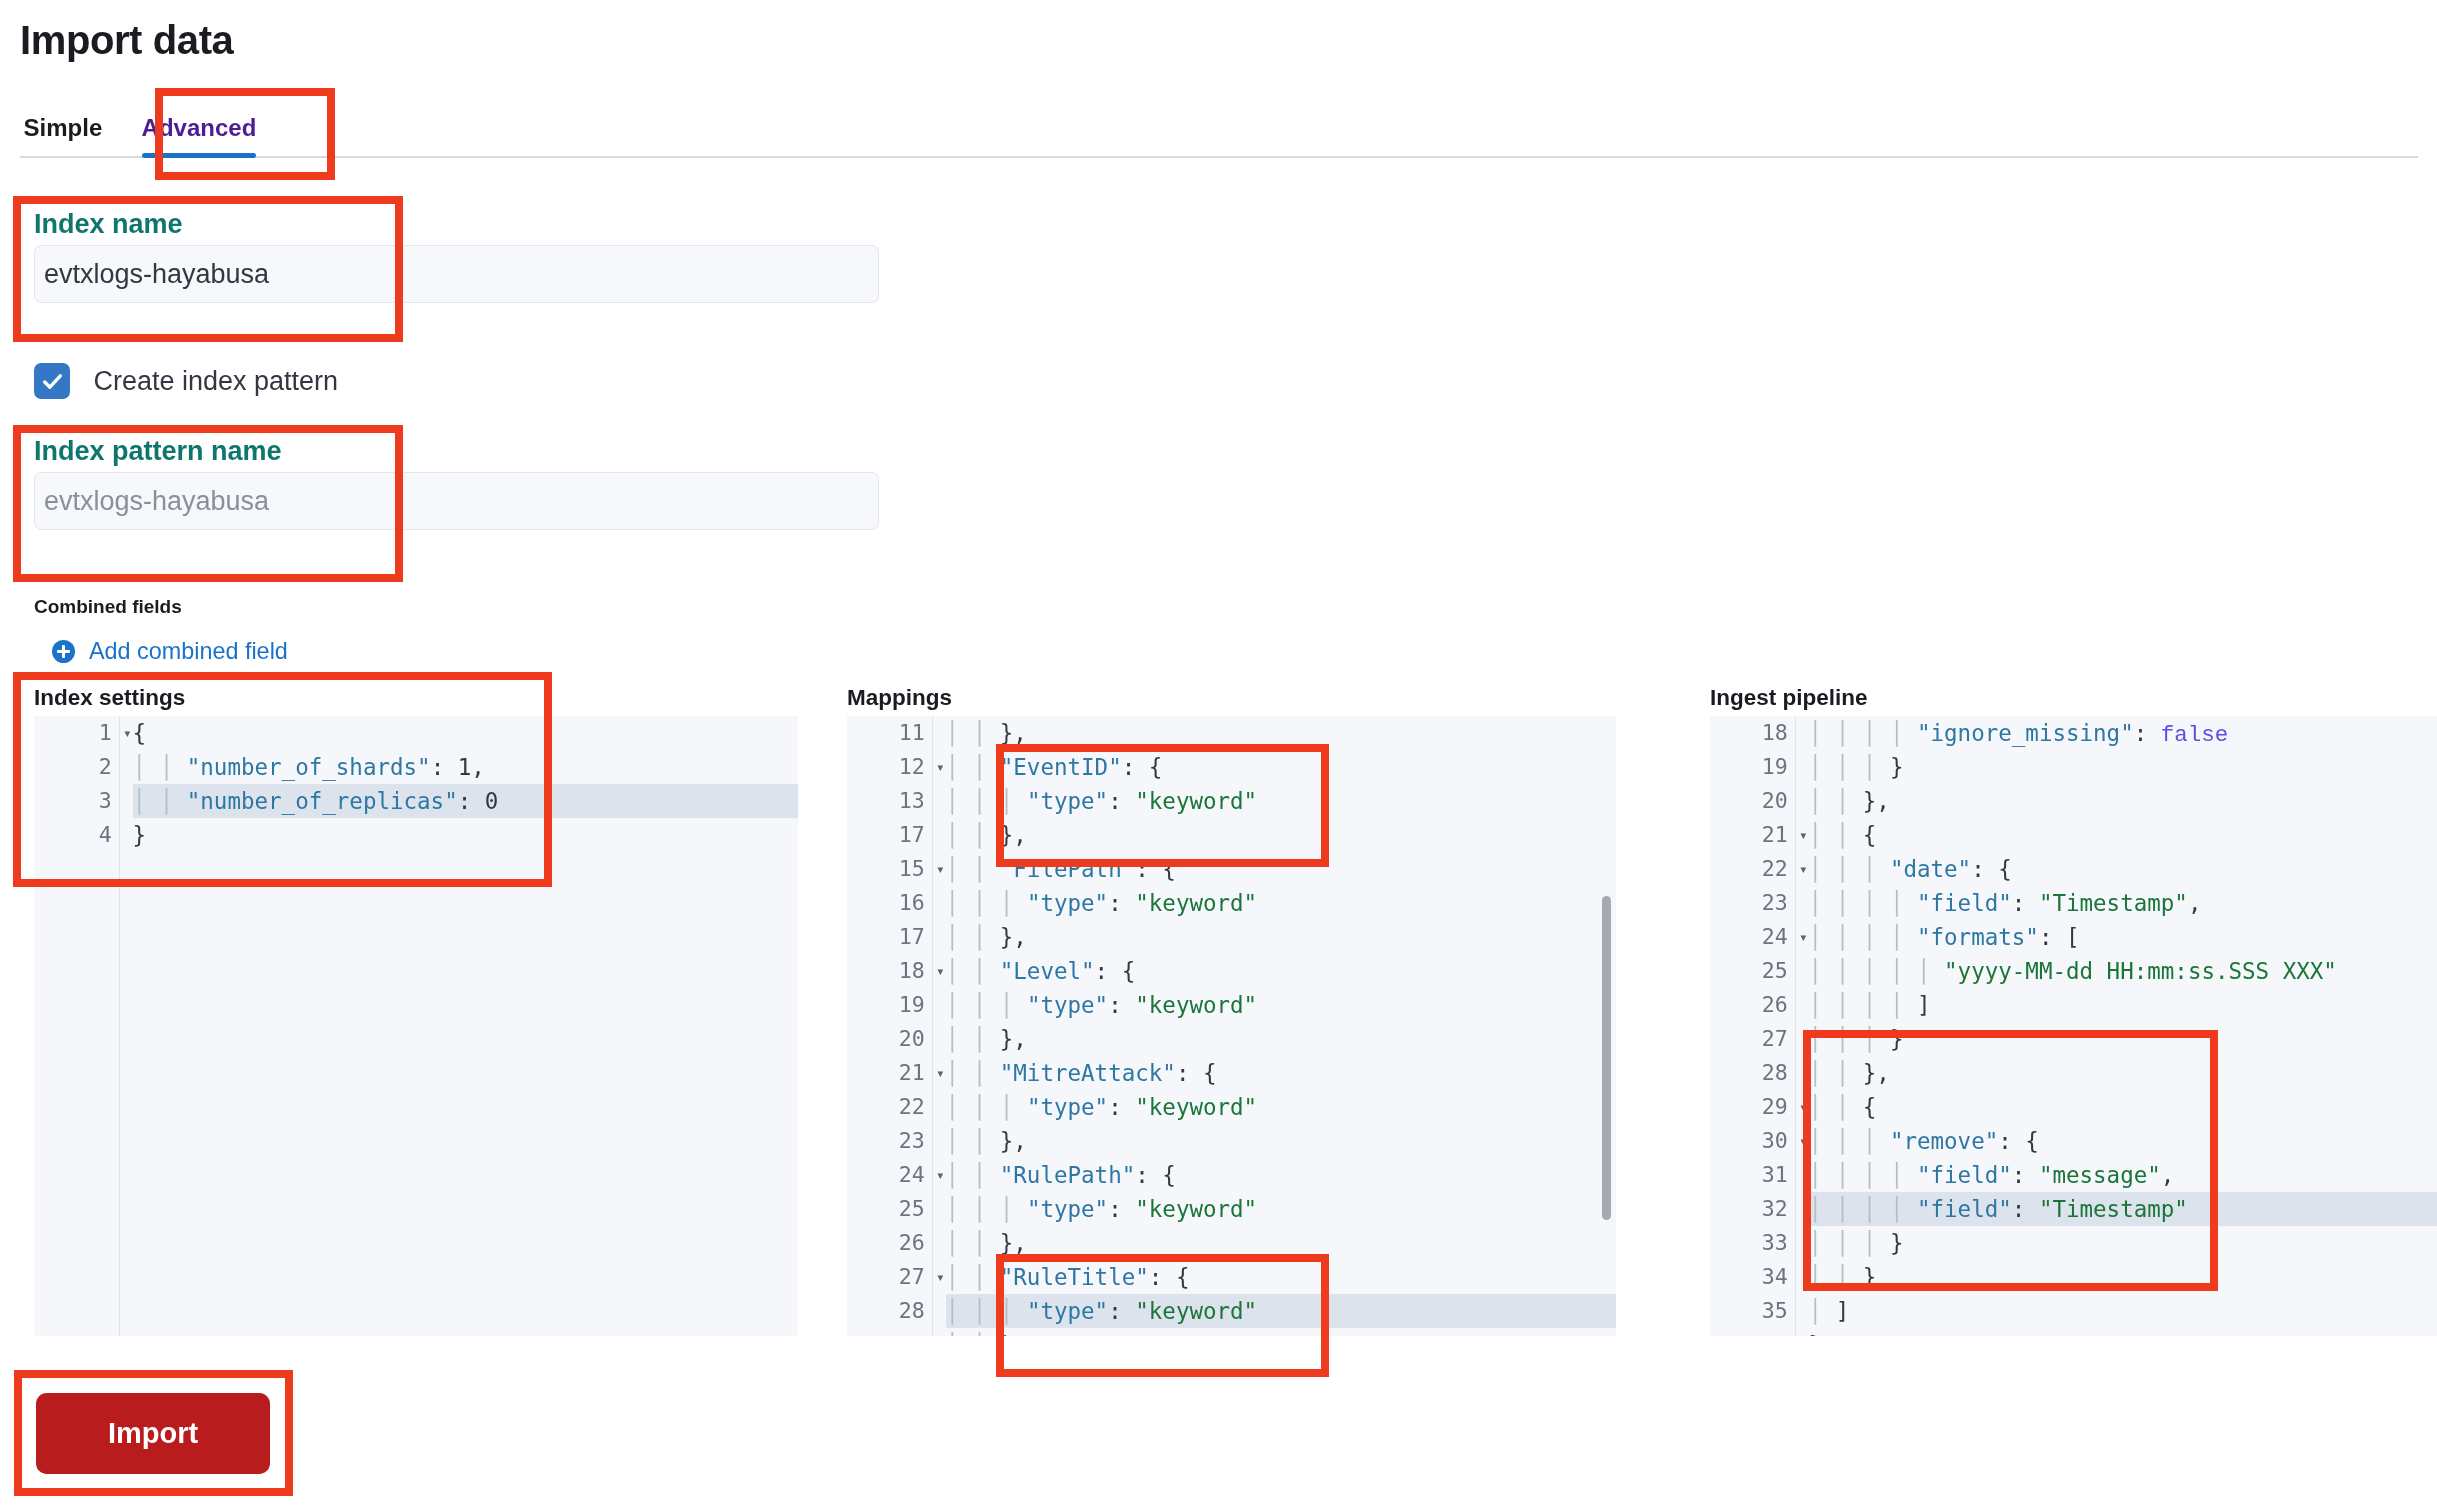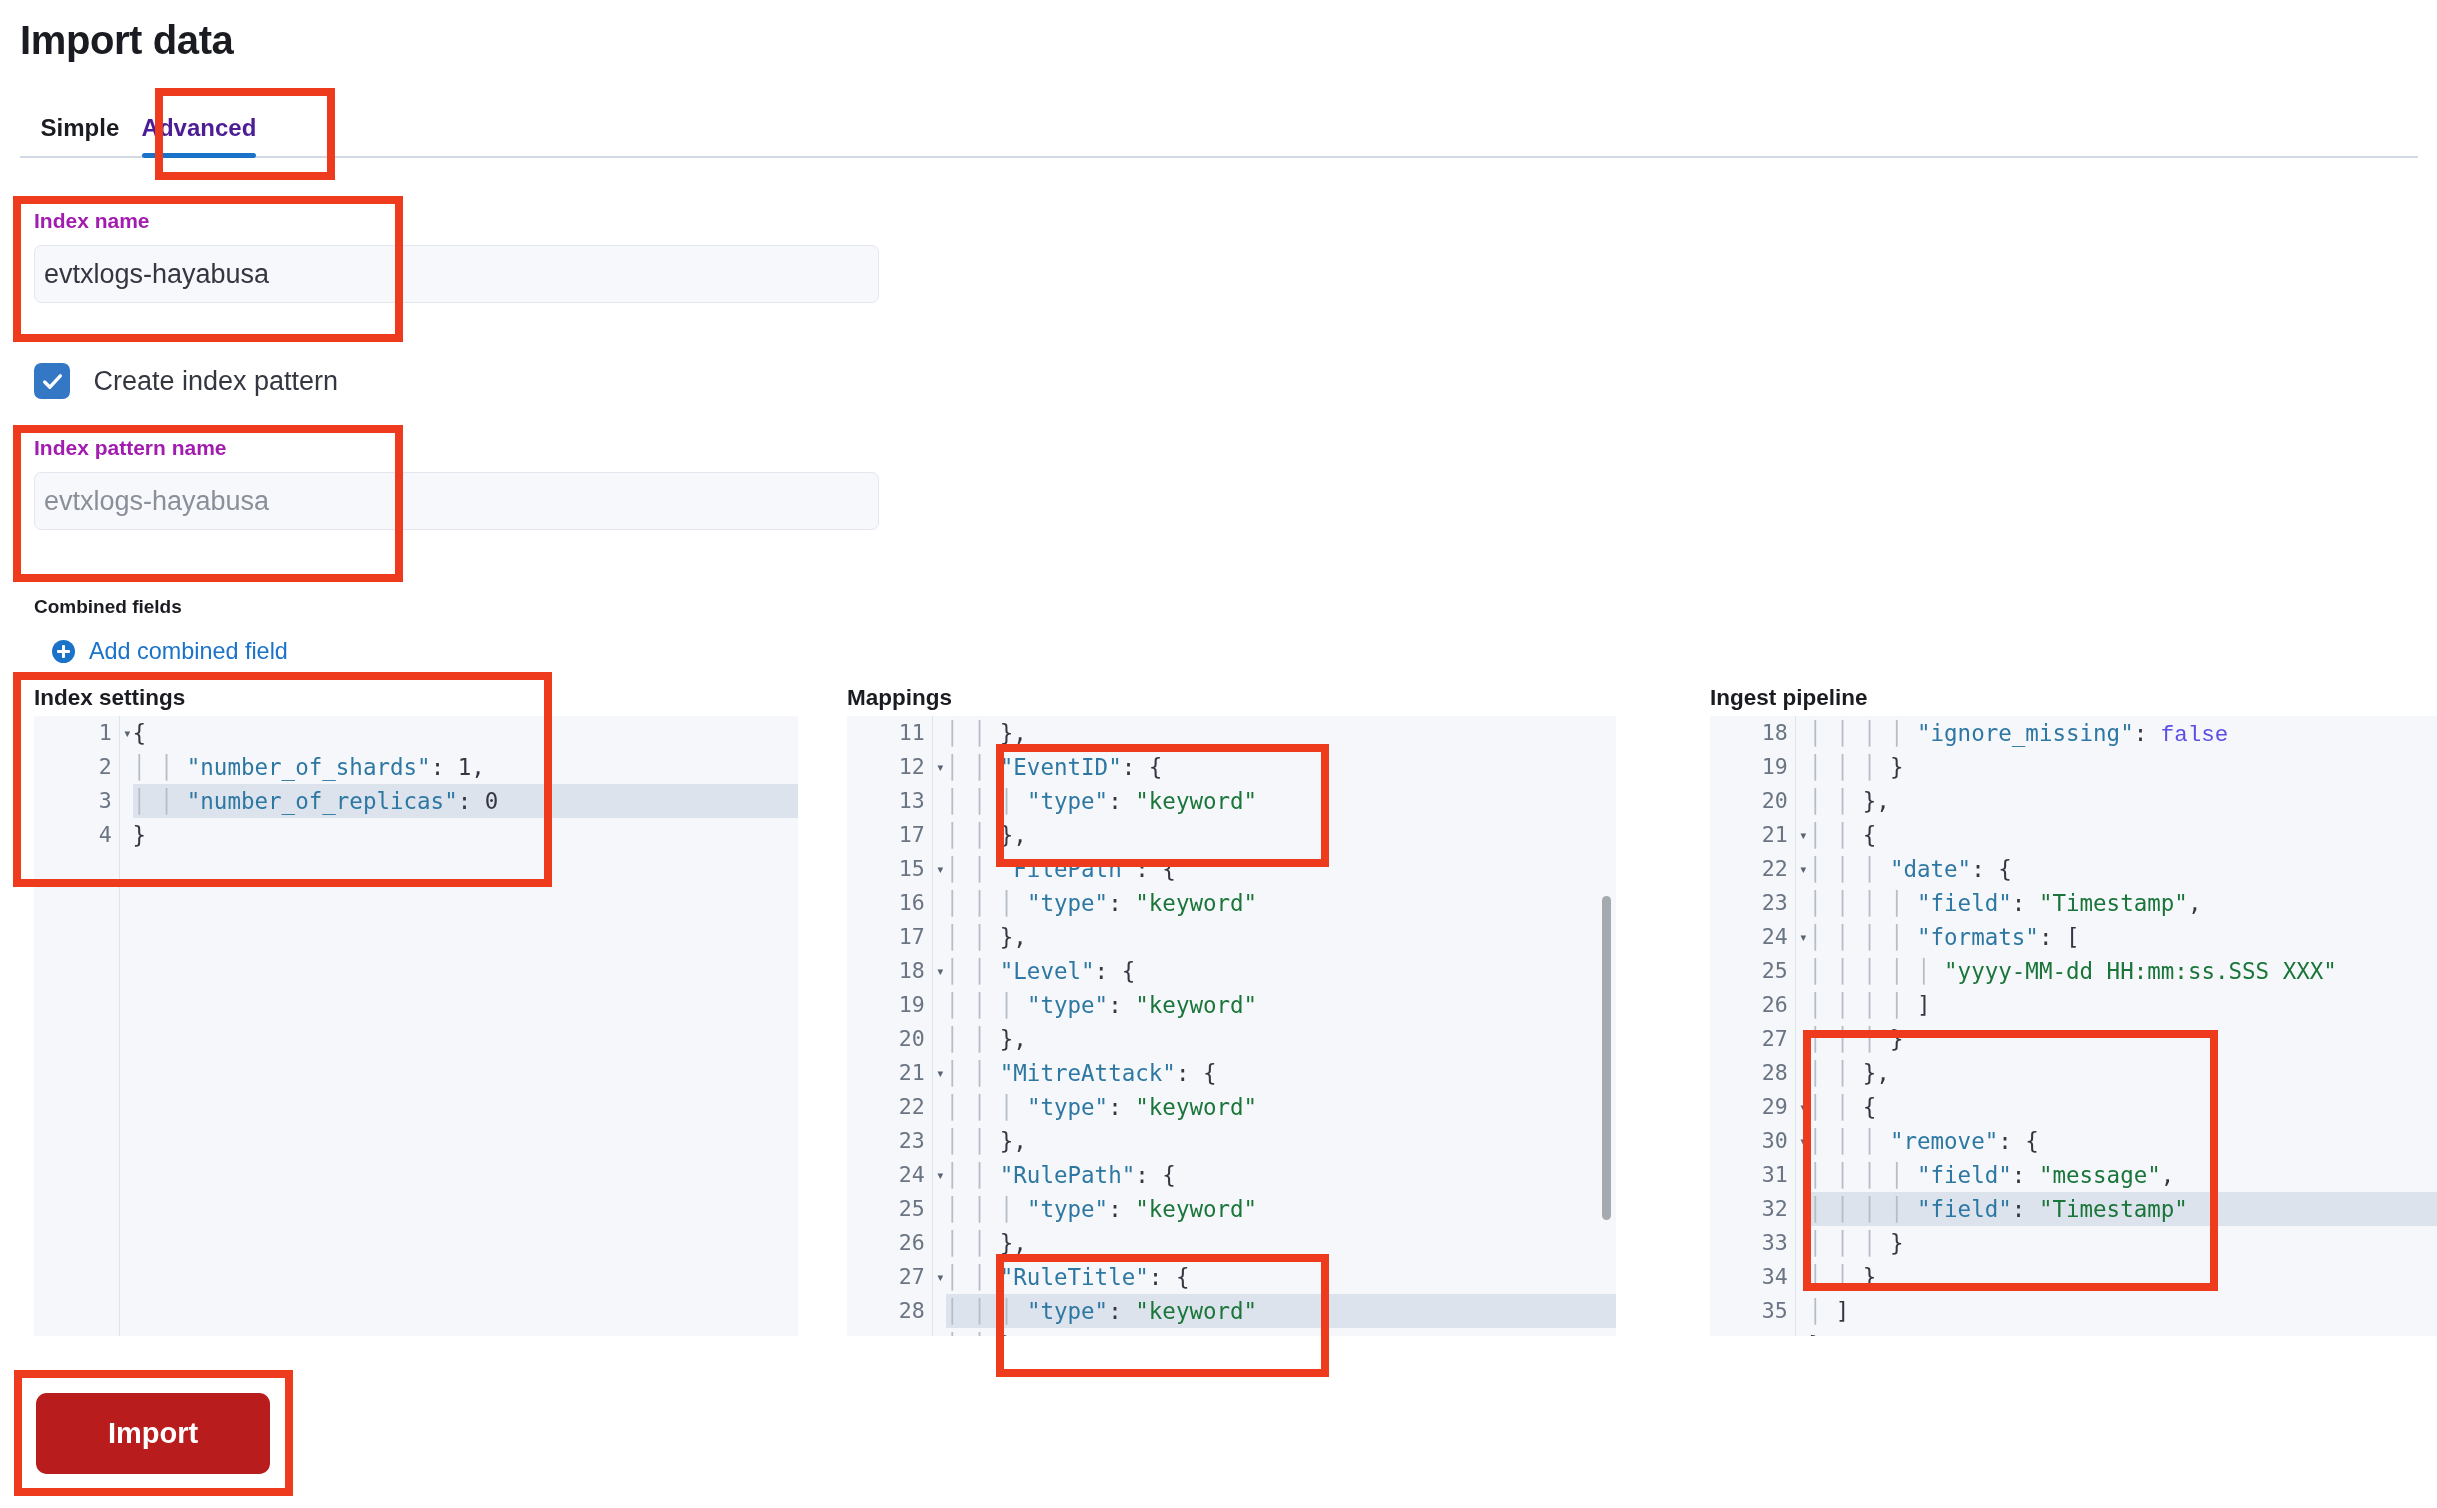--- a/index.html
+++ b/index.html
@@ -22,30 +22,30 @@
   }
   .tabbar-underline {
     position: absolute; left: 0; top: 59px; width: 2398px; height: 1.8px; background: #d3dae6;
   }
   .tab {
     position: absolute; top: 0; height: 61px;
     display: flex; align-items: center;
     font-size: 24px; font-weight: 700; color: #1a1c21;
     padding: 0 3.6px; cursor: pointer;
   }
-  .tab.simple { left: 0px; margin-left: 17px; }
+  .tab.simple { left: 0px; }
   .tab.advanced { left: 118px; color: #4c1d95; }
   .tab.advanced::after {
     content: ""; position: absolute; left: 3.6px; right: 3.6px; bottom: 0px; height: 5.4px;
     background: #1a73c9; border-radius: 2.7px;
   }
 
   
   .field-label {
-    position: absolute; font-size: 21px; font-weight: 700; color: #a21caf;
+    position: absolute; font-size: 27px; font-weight: 700; color: #0f766e;
   }
   .text-input {
     position: absolute;
     height: 58px; width: 845px;
     background: #f7f8fc;
     border: 0.9px solid #e3e6ef;
     border-radius: 7.2px;
     display: flex; align-items: center;
     padding-left: 9px;
     font-size: 27px;

